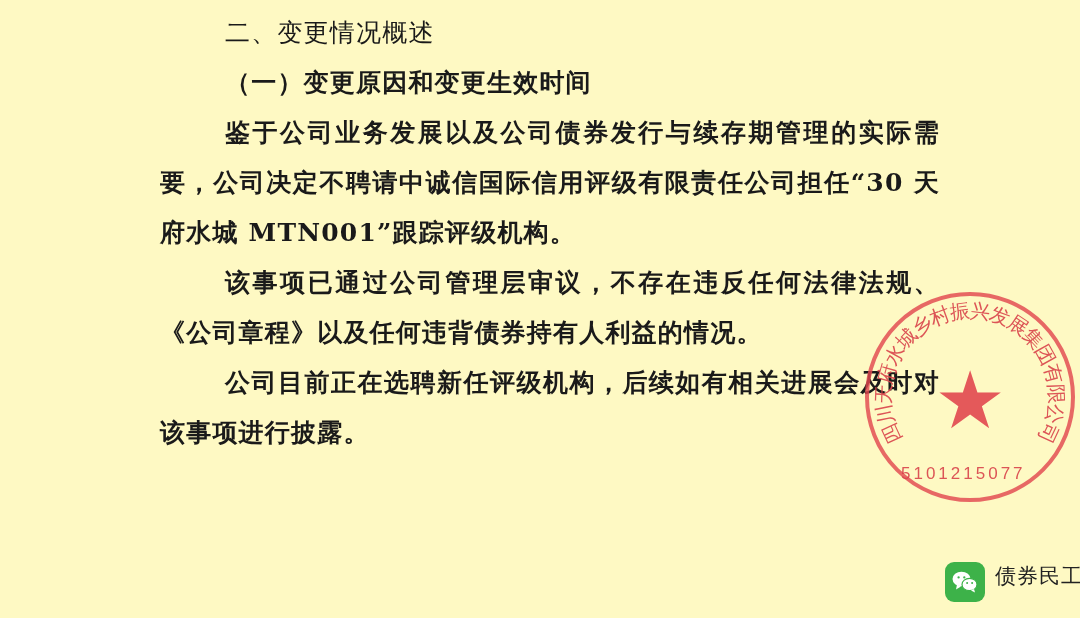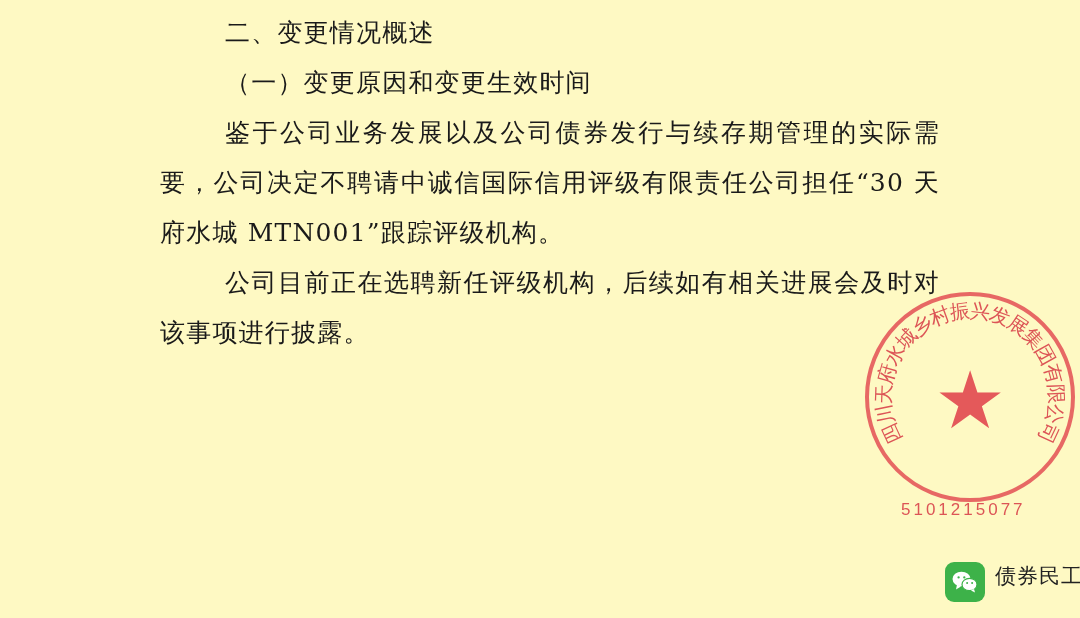--- a/index.html
+++ b/index.html
@@ -32,20 +32,21 @@
   .para {
     color: #1a1a1a;
     font-size: 25px;
     line-height: 50px;
     letter-spacing: 1.2px;
     margin: 0;
     padding: 0 60px 0 160px;
     text-align: justify;
     font-family: "DejaVu Serif", "Liberation Serif", serif;
     white-space: pre-wrap;
+    font-weight: bold;
   }
   .heading {
     padding-left: 225px;
     font-weight: normal;
   }
   .subheading {
     padding-left: 225px;
   }
   .indent {
     padding-left: 160px;
@@ -102,21 +103,20 @@
   }
   .seal-number {
     position: absolute;
     left: 36px;
     top: 172px;
     font-size: 17px;
     color: #d9444b;
     letter-spacing: 3px;
     font-family: "Liberation Sans", sans-serif;
     opacity: .9;
-    margin-top: 36px;
   }
   
   .wx-badge {
     position: absolute;
     right: 20px;
     bottom: 16px;
     display: flex;
     gap: 10px;
   }
   .wx-icon {
@@ -143,20 +143,21 @@
 
   <div class="doc-body">
 
     <p class="para heading">二、变更情况概述</p>
 
     <p class="para subheading">（一）变更原因和变更生效时间</p>
 
     <p class="para indent">鉴于公司业务发展以及公司债券发行与续存期管理的实际需要，公司决定不聘请中诚信国际信用评级有限责任公司担任“30 天府水城 MTN001”跟踪评级机构。</p>
 
 
+    <p class="para indent">该事项已通过公司管理层审议，不存在违反任何法律法规、《公司章程》以及任何违背债券持有人利益的情况。</p>
 
 
     <p class="para indent">公司目前正在选聘新任评级机构，后续如有相关进展会及时对该事项进行披露。</p>
 
   </div>
 
   <div class="seal">
     <div class="seal-ring"></div>
     <div class="seal-arc-text" id="seal-arc">
         <span style="transform: translate(-77.9425px, 36.3452px) rotate(-115deg) translate(-50%, -50%);">四</span>

